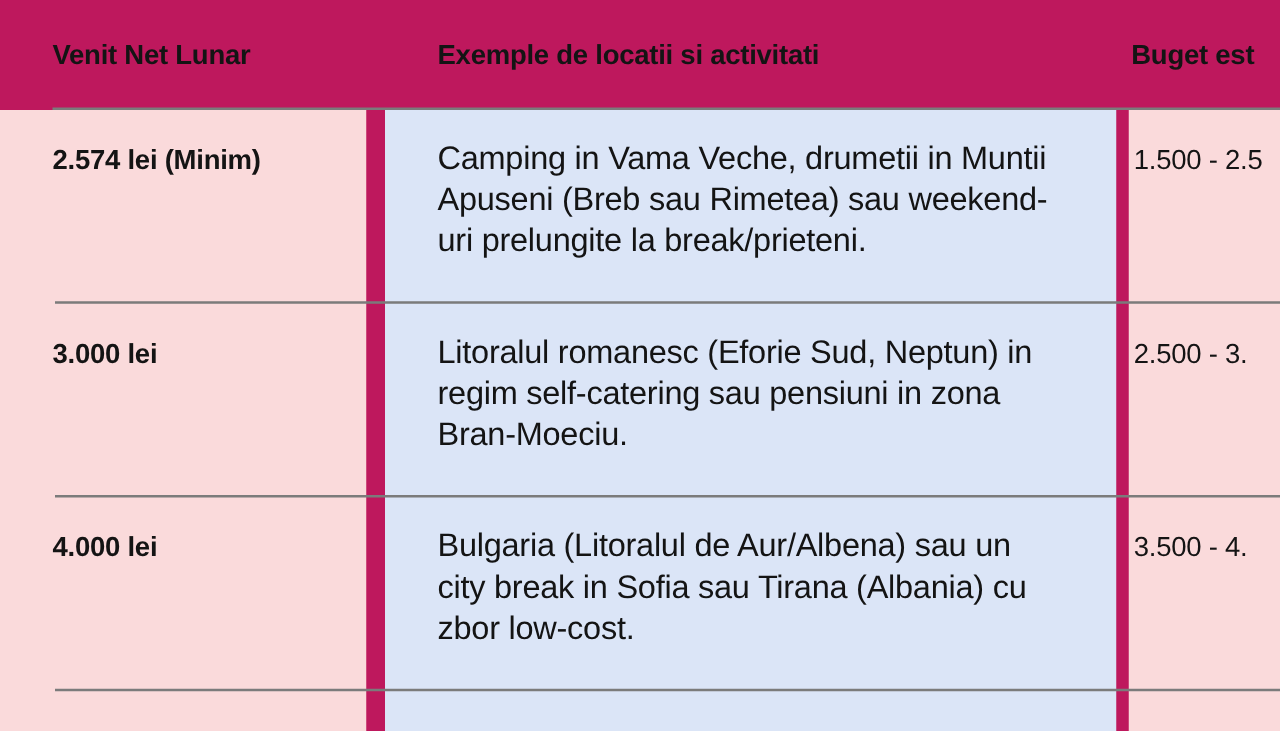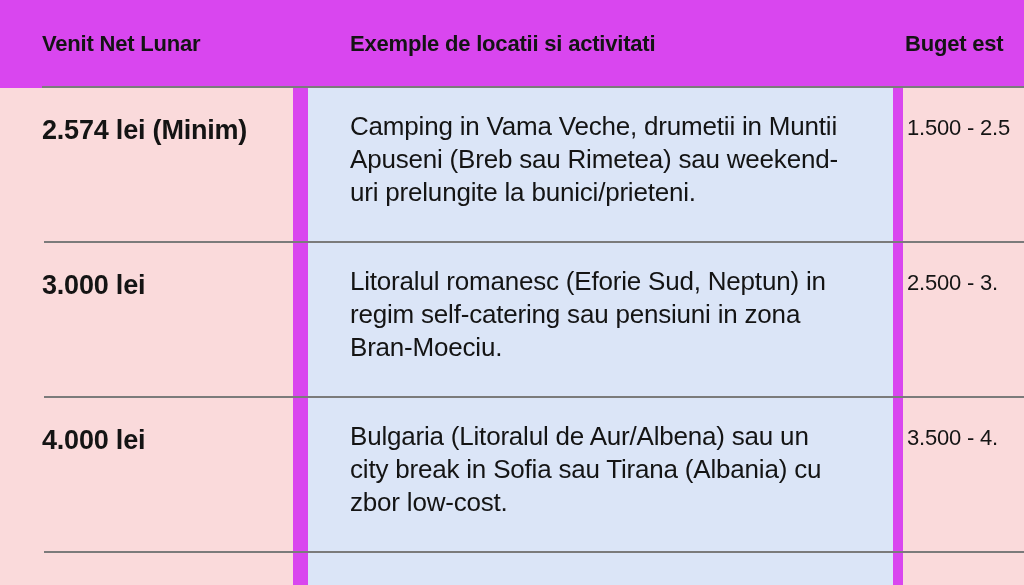--- a/index.html
+++ b/index.html
@@ -1,20 +1,20 @@
 <!DOCTYPE html>
 <html><head>
 <meta charset="utf-8">
 <style>
   html, body { margin: 0; padding: 0; background: #ffffff; }
   .canvas {
     position: relative;
     width: 1024px;
     height: 585px;
-    background: #d946ef;
+    background: #be185d;
     overflow: hidden;
     font-family: "Liberation Sans", sans-serif;
     color: #141414;
   }
   
   .col-bg { position: absolute; top: 88px; bottom: 0; }
   .col-bg.income  { left: 0;     width: 293px; background: #fadadb; }
   .col-bg.examples{ left: 308px; width: 585px; background: #dbe5f7; }
   .col-bg.budget  { left: 903px; width: 121px; background: #fadadb; }
 
@@ -36,21 +36,21 @@
   .row { position: absolute; left: 0; right: 0; height: 155px; }
   .row.r0 { top: 88px; }
   .row.r1 { top: 243px; border-radius: 16px; }
   .row.r2 { top: 398px; }
   .row-sep {
     position: absolute; left: 44px; right: 0; bottom: 0; height: 2px;
     background: #7b7b7b;
   }
   .cell-income {
     position: absolute; left: 42px; top: 27px;
-    font-size: 27px; font-weight: 700; letter-spacing: -0.2px;
+    font-size: 22px; font-weight: 700; letter-spacing: -0.2px;
     white-space: nowrap;
   }
   .cell-examples {
     position: absolute; left: 350px; top: 22px; width: 560px;
     font-size: 26px; line-height: 33px; letter-spacing: -0.2px;
   }
   .cell-budget {
     position: absolute; left: 907px; top: 27px;
     font-size: 22px; letter-spacing: -0.2px; white-space: nowrap;
   }
@@ -67,21 +67,21 @@
   <div class="header-label income">Venit Net Lunar</div>
   <div class="header-label examples">Exemple de locatii si activitati</div>
   <div class="header-label budget">Buget est</div>
   <div class="header-rule"></div>
 
   <div class="row r0">
     <div class="cell-income">2.574 lei (Minim)</div>
     <div class="cell-examples">
       <div>Camping in Vama Veche, drumetii in Muntii</div>
       <div>Apuseni (Breb sau Rimetea) sau weekend-</div>
-      <div>uri prelungite la bunici/prieteni.</div>
+      <div>uri prelungite la break/prieteni.</div>
     </div>
     <div class="cell-budget">1.500 - 2.5</div>
     <div class="row-sep"></div>
   </div>
 
   <div class="row r1">
     <div class="cell-income">3.000 lei</div>
     <div class="cell-examples">
       <div>Litoralul romanesc (Eforie Sud, Neptun) in</div>
       <div>regim self-catering sau pensiuni in zona</div>

